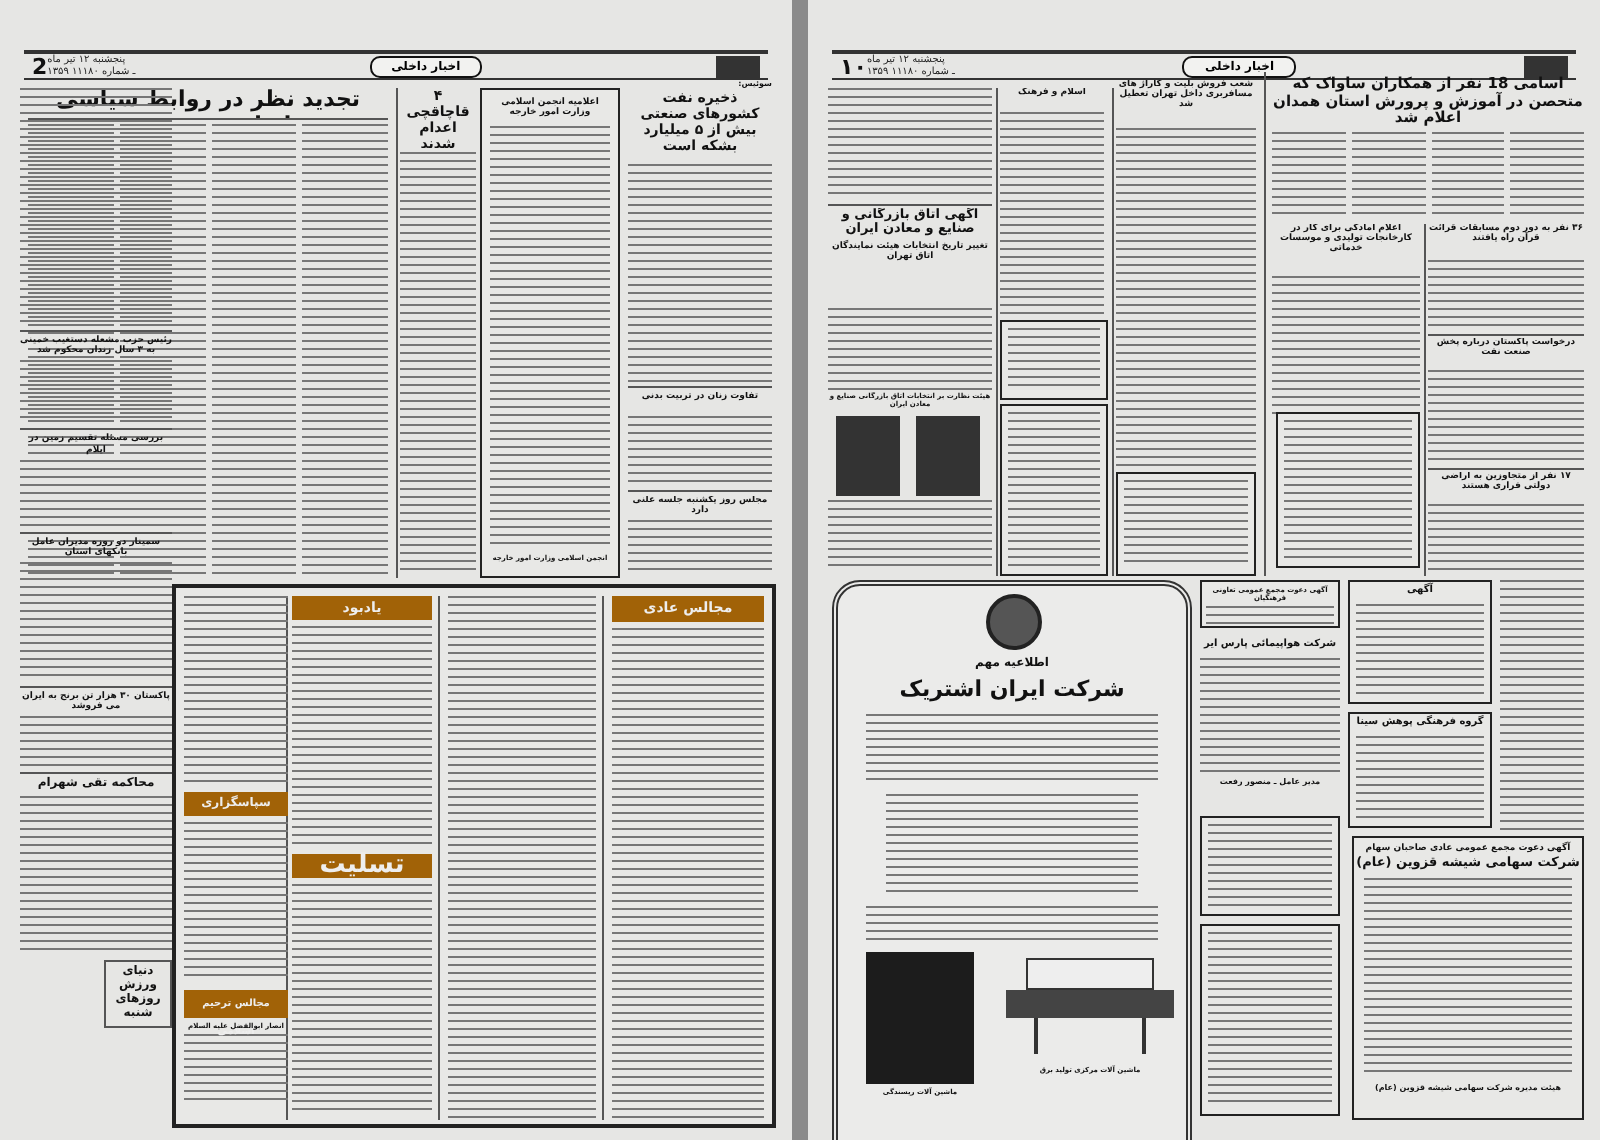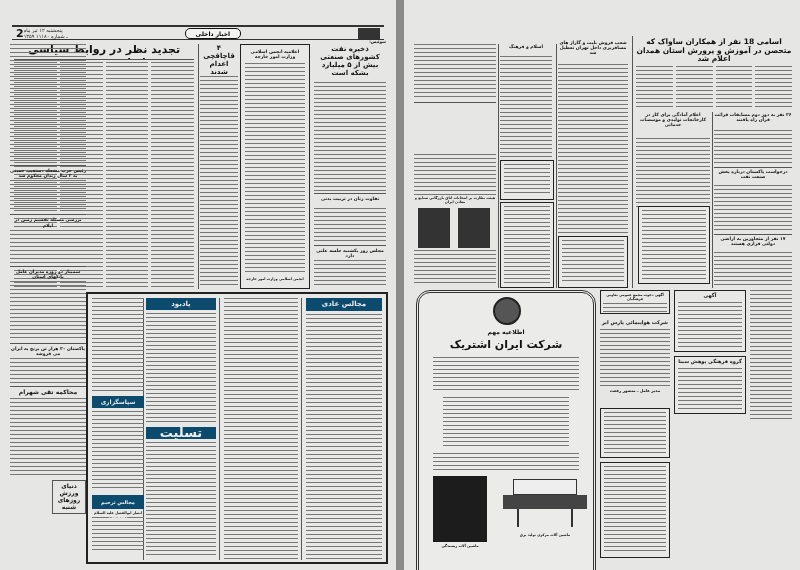--- a/index.html
+++ b/index.html
@@ -12,21 +12,21 @@
   .pnum { font-weight: bold; font-size: 11px; color: #111; }
   .date { font-size: 5px; color: #222; line-height: 6px; }
   .section-tab { border: 1.5px solid #111; border-radius: 5px; padding: 0 10px; font-size: 6px; font-weight: bold; background: #f2f2f0; height: 11px; line-height: 9px; }
   .logo { width: 22px; height: 11px; background: #333; }
   .col { position: absolute; direction: rtl; overflow: hidden; }
   .headline { font-weight: bold; color: #111; text-align: center; line-height: 1.15; font-family: "DejaVu Sans", sans-serif; }
   .text { font-size: 3.4px; line-height: 4.2px; color: #555; text-align: justify; word-break: break-all; }
   .rule-v { position: absolute; width: 1px; background: #555; }
   .rule-h { position: absolute; height: 1px; background: #555; }
   .box { position: absolute; border: 1.5px solid #222; background: #e8e8e6; overflow: hidden; direction: rtl; }
-  .ad-banner { background: #0c4a6e; color: #eee; font-weight: bold; text-align: center; }
+  .ad-banner { background: #a16207; color: #eee; font-weight: bold; text-align: center; }
   .photo { background: #333; position: absolute; }
   .ornate { position: absolute; border: 3px double #333; border-radius: 14px; background: #ebebea; overflow: hidden; }
   .emblem { border-radius: 50%; border: 2px solid #222; background: #555; position: absolute; }
 </style>
 </head>
 <body>
 
 <div class="page" id="page-left">
   <div class="masthead">
     <span class="pnum">2</span>
@@ -122,24 +122,39 @@
   <div style="height:26px; margin-top:2px; background:repeating-linear-gradient(#777 0 1px, transparent 1px 4px);"></div>
   <div class="headline" style="font-size:6px; border-top:1px solid #555; padding-top:2px; margin-top:2px;">محاکمه تقی شهرام</div>
   <div style="height:80px; margin-top:2px; background:repeating-linear-gradient(#777 0 1px, transparent 1px 4px);"></div>
   <div class="headline" style="font-size:6px; border:1px solid #555; padding:2px; margin-top:2px; width:34px; margin-right:0;">دنیای ورزش روزهای شنبه</div>
 </div>
 <div class="col" style="top:44px; left:10px; width:76px; height:118px; background:repeating-linear-gradient(#777 0 1px, transparent 1px 4px);"></div>
 
 <div class="gutter"></div>
 
 <div class="page" id="page-right">
+  <div class="masthead">
+    <span class="pnum">۱۰</span>
+    <span class="date">
+      <span>پنجشنبه ۱۲ تیر ماه</span><br>
+      <span>۱۳۵۹ ـ شماره ۱۱۱۸۰</span>
+    </span>
+    <span style="flex:1"></span>
+    <span class="section-tab">اخبار داخلی</span>
+    <span style="flex:1"></span>
+    <span class="logo"></span>
+  </div>
 
   <div class="col" style="top:44px; left:10px; width:82px; height:56px; background:repeating-linear-gradient(#777 0 1px, transparent 1px 4px);"></div>
   <div class="rule-h" style="top:102px; left:10px; width:82px;"></div>
 
+  <div class="col" style="top:104px; left:10px; width:82px; height:48px;">
+    <div class="headline" style="font-size:6.5px;">آگهی اتاق بازرگانی و صنایع و معادن ایران</div>
+    <div class="headline" style="font-size:4.5px; margin-top:2px;">تغییر تاریخ انتخابات هیئت نمایندگان اتاق تهران</div>
+  </div>
   <div class="col" style="top:154px; left:10px; width:82px; height:42px; background:repeating-linear-gradient(#777 0 1px, transparent 1px 4px);"></div>
   <div class="col headline" style="top:196px; left:10px; width:82px; height:10px; font-size:3.5px;">هیئت نظارت بر انتخابات اتاق بازرگانی صنایع و معادن ایران</div>
   <div class="photo" style="top:208px; left:14px; width:32px; height:40px;"></div>
   <div class="photo" style="top:208px; left:54px; width:32px; height:40px;"></div>
   <div class="col" style="top:250px; left:10px; width:82px; height:36px; background:repeating-linear-gradient(#777 0 1px, transparent 1px 4px);"></div>
 
   <div class="rule-v" style="top:44px; left:94px; height:244px;"></div>
 
   <div class="col headline" style="top:44px; left:96px; width:52px; height:10px; font-size:4.5px;">اسلام و فرهنگ</div>
   <div class="col" style="top:56px; left:96px; width:52px; height:102px; background:repeating-linear-gradient(#777 0 1px, transparent 1px 4px);"></div>
@@ -222,13 +237,19 @@
   <div class="box" style="top:290px; left:270px; width:72px; height:62px; border-width:1px;">
     <div class="headline" style="font-size:5px; margin-top:2px;">آگهی</div>
     <div style="margin:3px; height:46px; background:repeating-linear-gradient(#777 0 1px, transparent 1px 4px);"></div>
   </div>
   <div class="box" style="top:356px; left:270px; width:72px; height:58px; border-width:1px;">
     <div class="headline" style="font-size:5px; margin-top:2px;">گروه فرهنگی پوهش سینا</div>
     <div style="margin:3px; height:44px; background:repeating-linear-gradient(#777 0 1px, transparent 1px 4px);"></div>
   </div>
   <div class="col" style="top:290px; left:346px; width:42px; height:130px; background:repeating-linear-gradient(#777 0 1px, transparent 1px 4px);"></div>
 
+  <div class="box" style="top:418px; left:272px; width:116px; height:142px; border-width:1.5px;">
+    <div class="headline" style="font-size:4.5px; margin-top:3px;">آگهی دعوت مجمع عمومی عادی صاحبان سهام</div>
+    <div class="headline" style="font-size:6.5px; margin-top:1px;">شرکت سهامی شیشه قزوین (عام)</div>
+    <div style="margin:3px 5px; height:100px; background:repeating-linear-gradient(#777 0 1px, transparent 1px 4px);"></div>
+    <div class="headline" style="font-size:4px;">هیئت مدیره شرکت سهامی شیشه قزوین (عام)</div>
+  </div>
 </div>
 
 </body></html>

